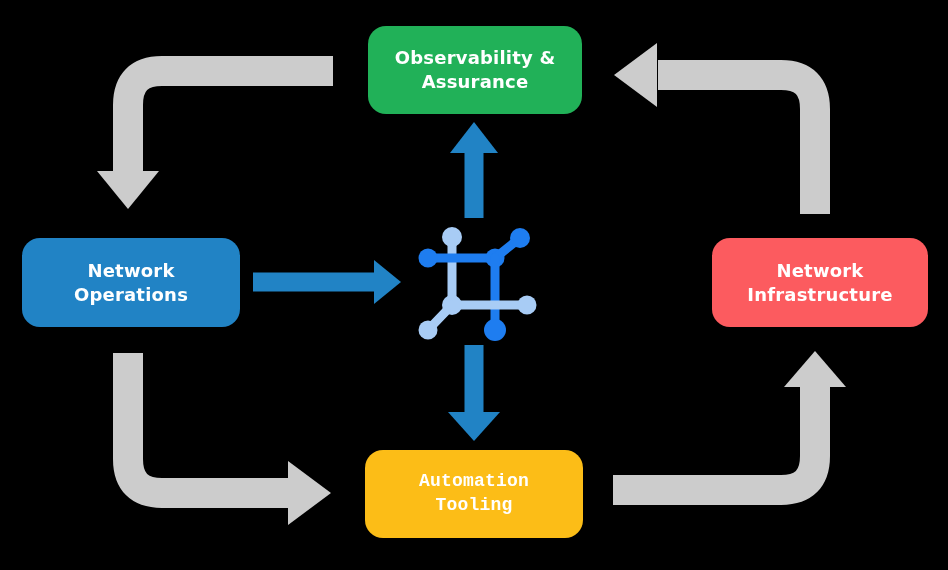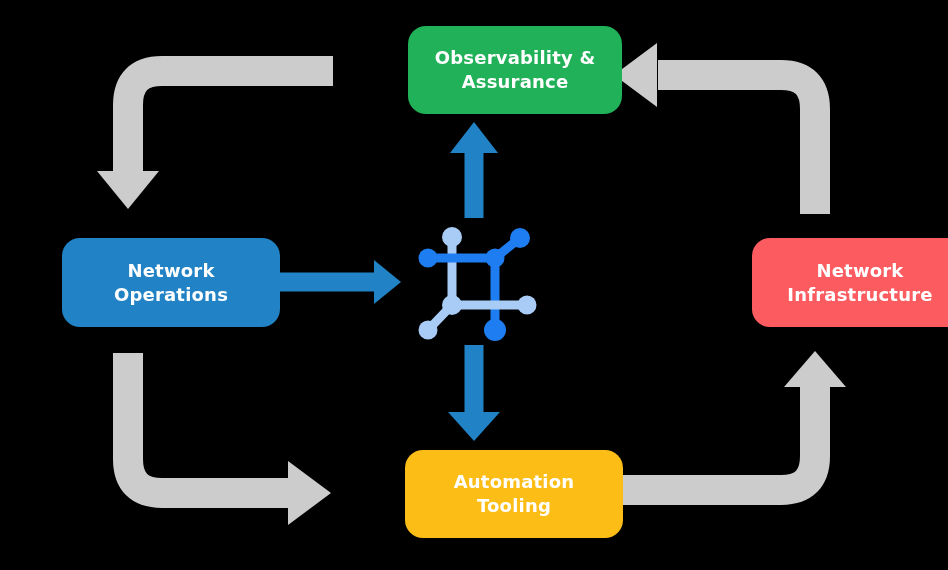--- a/index.html
+++ b/index.html
@@ -15,26 +15,25 @@
     position:absolute;
     border-radius:18px;
     display:flex;align-items:center;justify-content:center;
     text-align:center;
     color:#fff;
     font-weight:bold;
     font-size:18px;
     line-height:1.33;
     letter-spacing:.2px;
     white-space:pre-line;
-    margin-left:40px;
   }
   .node-observability{left:368px;top:26px;width:214px;height:88px;background:#21B158;}
   .node-operations{left:22px;top:238px;width:218px;height:89px;background:#2183C5;}
   .node-infrastructure{left:712px;top:238px;width:216px;height:89px;background:#FC5B5F;}
-  .node-tooling{left:365px;top:450px;width:218px;height:88px;background:#FCBD17;}
+  .node-tooling{left:365px;top:450px;width:218px;height:88px;background:#FCBD17;font-family:Liberation Mono, monospace;}
 </style>
 </head>
 <body>
 
 <div class="canvas">
 
   <svg class="layer" viewBox="0 0 948 570">
 
     <g>
       <path d="M 333 71 H 162 Q 128 71 128 105 V 172" fill="none" stroke-width="30" stroke="#CCCCCC"></path>

